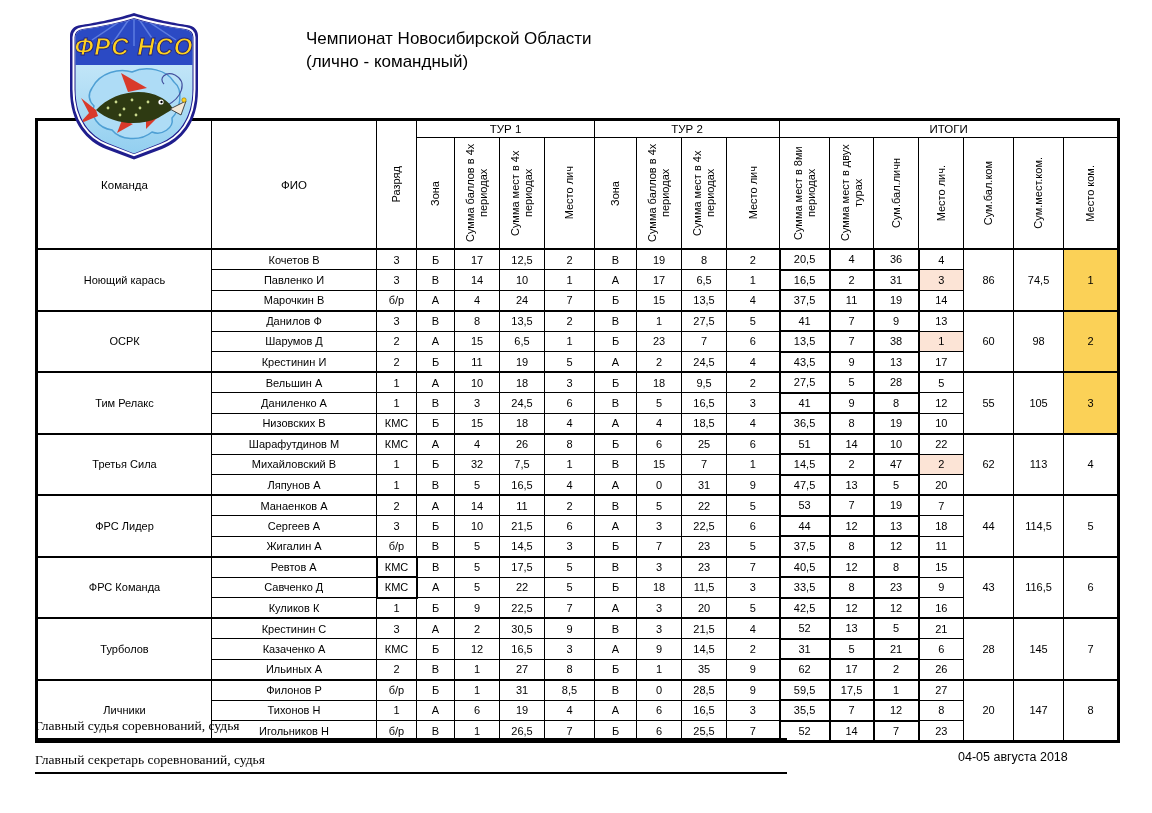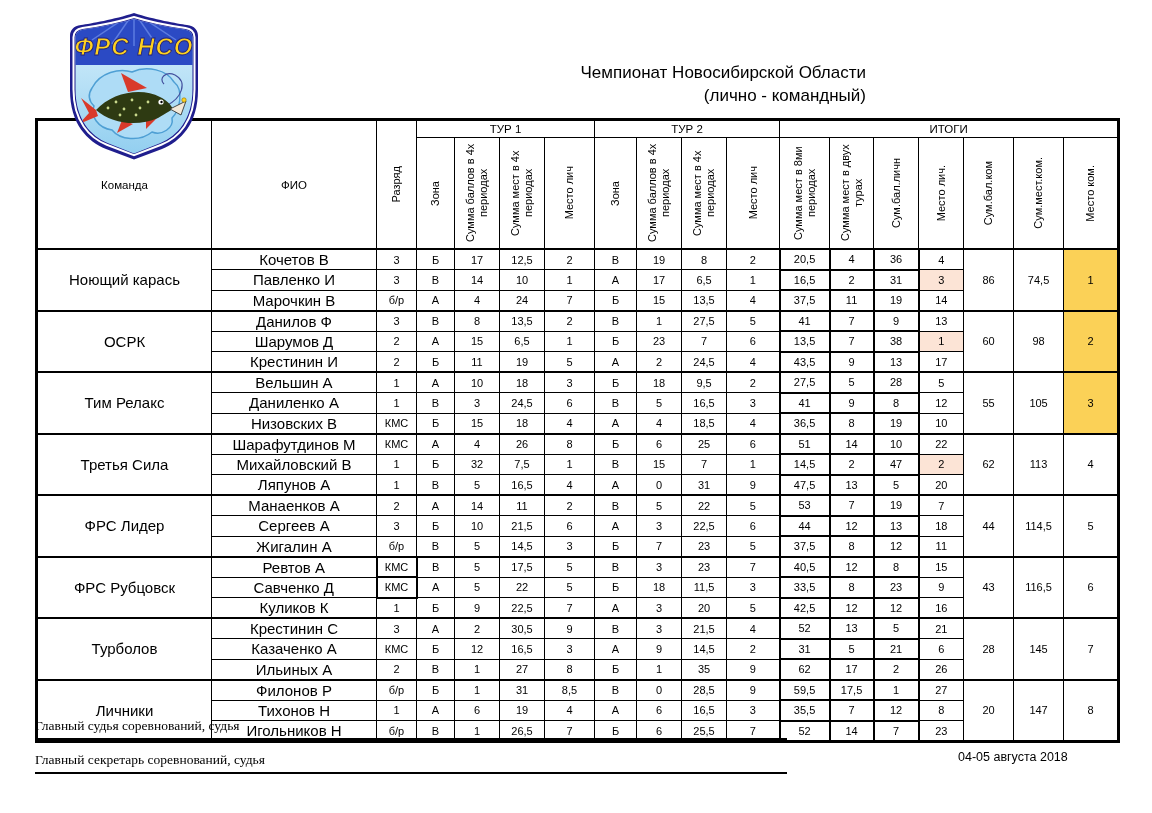--- a/index.html
+++ b/index.html
@@ -2,39 +2,39 @@
 <html style="--gold: #FBD157; --peach: #FCE4D6;"><head>
 <meta charset="utf-8">
 <style>
   html,body{margin:0;padding:0;}
   body{
     width:1152px;height:813px;position:relative;background:#fff;
     font-family:"Liberation Sans","DejaVu Sans",sans-serif;color:#000;
     -webkit-font-smoothing:antialiased;
   }
   
-  .title{position:absolute;left:306px;top:27px;width:560px;text-align:right;
-         font-size:17px;line-height:23px;margin-top:34px;}
+  .title{position:absolute;left:306px;top:27px;width:560px;text-align:left;
+         font-size:17px;line-height:23px;}
   
   .logo{position:absolute;left:62px;top:10px;width:145px;height:152px;z-index:5;}
   
   table.results{
     position:absolute;left:35px;top:118px;width:1082px;
     border-collapse:collapse;table-layout:fixed;background:#fff;
     border:3px solid #000;
   }
   th,td{border:1px solid #000;padding:0 1px;text-align:center;vertical-align:middle;
         font-weight:normal;overflow:hidden;}
   thead th{font-size:11.5px;}
   tr.cap-row th{height:16px;margin-left:24px;}
   tr.hdr-row th{height:110px;}
   .vert{writing-mode:vertical-rl;transform:rotate(180deg);margin:0 auto;
         font-size:11px;line-height:13px;max-height:104px;white-space:normal;}
   tbody td{height:18.5px;font-size:11px;}
-  td.team,td.fio{font-size:15px;}
+  td.team,td.fio{font-size:11px;}
   tr.team-start td{border-top:2.5px solid #000;}
   td.med{border-width:2px;}
   td.boxed{border:2px solid #000;}
   td.peach{background:var(--peach,#FCE4D6);}
   td.gold{background:var(--gold,#FBD157);}
   thead tr.hdr-row th{border-bottom:2.5px solid #000;}
   
   .sign{position:absolute;left:35px;font-size:13.5px;font-family:Liberation Serif, serif;}
   .sign-line{position:absolute;left:35px;width:752px;border-top:2.5px solid #000;height:0;}
   .date{position:absolute;left:958px;top:750px;width:125px;font-size:12.5px;}
@@ -431,21 +431,21 @@
         <td class="num">Б</td>
         <td class="num">7</td>
         <td class="num">23</td>
         <td class="num">5</td>
         <td class="num med">37,5</td>
         <td class="num med">8</td>
         <td class="num med">12</td>
         <td class="num place">11</td>
       </tr>
       <tr class="team-start">
-        <td class="team" rowspan="3">ФРС Рубцовск</td>
+        <td class="team" rowspan="3">ФРС Команда</td>
         <td class="fio">Ревтов А</td>
         <td class="num boxed">КМС</td>
         <td class="num">В</td>
         <td class="num">5</td>
         <td class="num">17,5</td>
         <td class="num">5</td>
         <td class="num">В</td>
         <td class="num">3</td>
         <td class="num">23</td>
         <td class="num">7</td>

